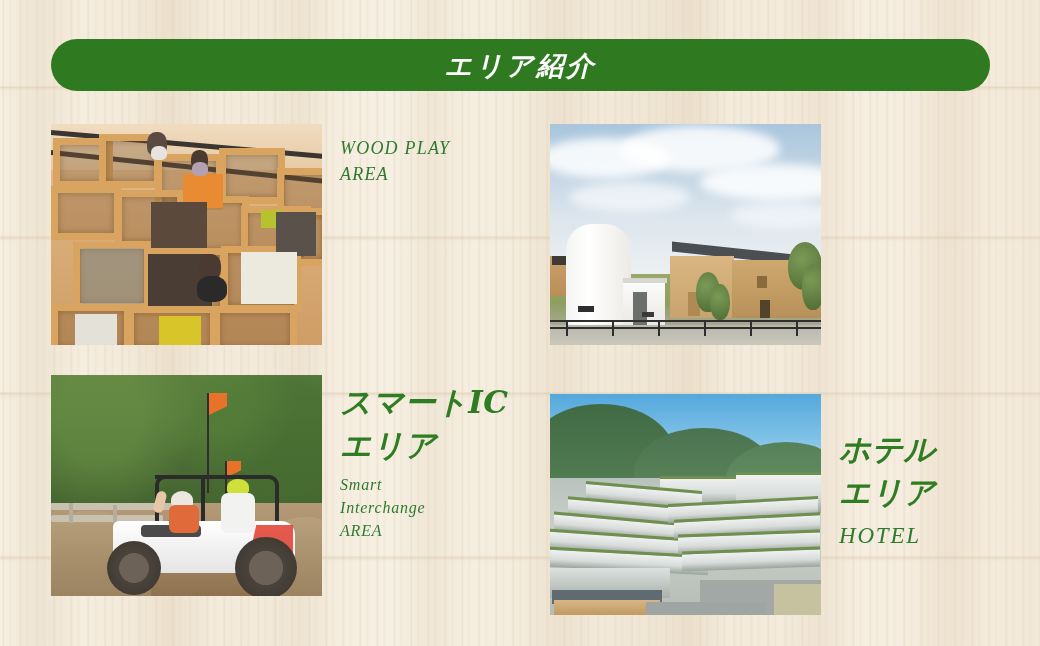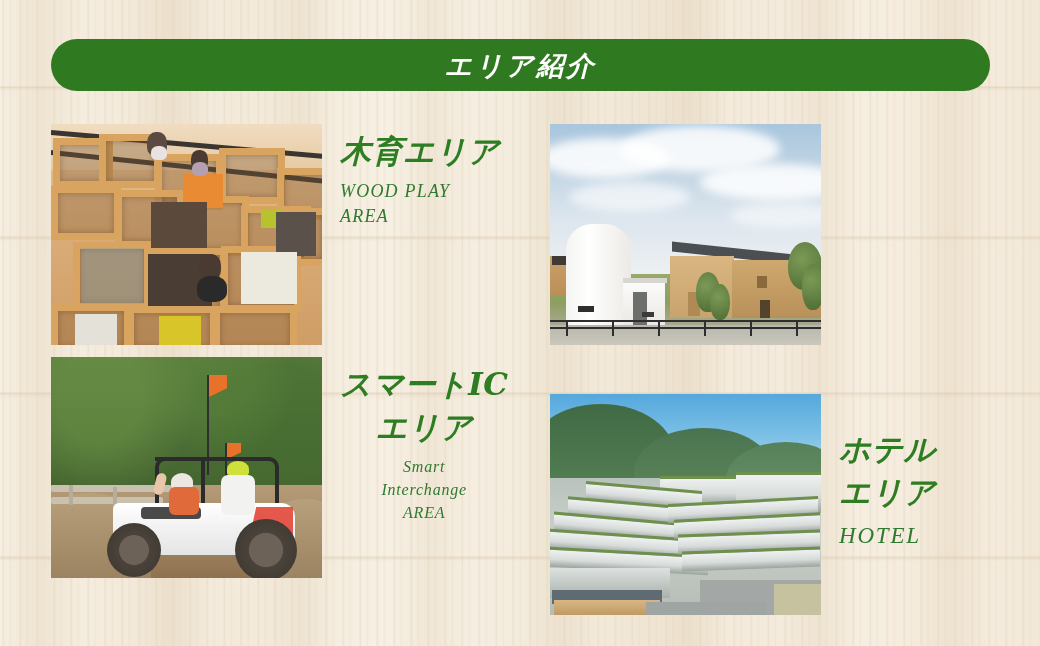--- a/index.html
+++ b/index.html
@@ -83,21 +83,21 @@
   }
 
   
   .card {
     position: absolute;
     display: flex;
     align-items: flex-start;
   }
   #card-0 { left: 51px;  top: 124px; }
   #card-1 { left: 550px; top: 124px; }
-  #card-2 { left: 51px;  top: 357px; text-align: center; }
+  #card-2 { left: 51px;  top: 375px; }
   #card-3 { left: 550px; top: 394px; }
 
   .thumb {
     width: 271px;
     height: 221px;
     flex: 0 0 271px;
     position: relative;
     overflow: hidden;
     background-color: #cfcfcf;
   }
@@ -280,21 +280,20 @@
       <div class="wpanel" style="left:30px;  top:124px;width:62px; height:56px; background:rgba(120,160,180,0.35);"></div>
 
       <div class="person" style="left:96px; top:8px;  width:20px; height:24px; background:#5a4a42;"></div>
       <div class="person" style="left:100px;top:22px; width:16px; height:14px; background:#e8e3e0;"></div>
       <div class="person" style="left:140px;top:26px; width:17px; height:20px; background:#4a3a32;"></div>
       <div class="person" style="left:141px;top:38px; width:16px; height:14px; background:#b3a0b0;"></div>
       <div class="person" style="left:148px;top:130px;width:22px; height:26px; background:#4a3a32;"></div>
       <div class="person" style="left:146px;top:152px;width:30px; height:26px; background:#2a2a2a;"></div>
     </div>
     <div class="labels">
-      <div class="label-jp">木育エリア</div>
       <div class="label-en">WOOD PLAY
 AREA</div>
     </div>
   </div>
 
   <div class="card" id="card-1">
     <div class="thumb">
       <div class="p1-sky"></div>
       <div class="cloud" style="left:-10px; top:14px;  width:130px; height:40px;"></div>
       <div class="cloud" style="left:70px;  top:2px;   width:160px; height:46px;"></div>

